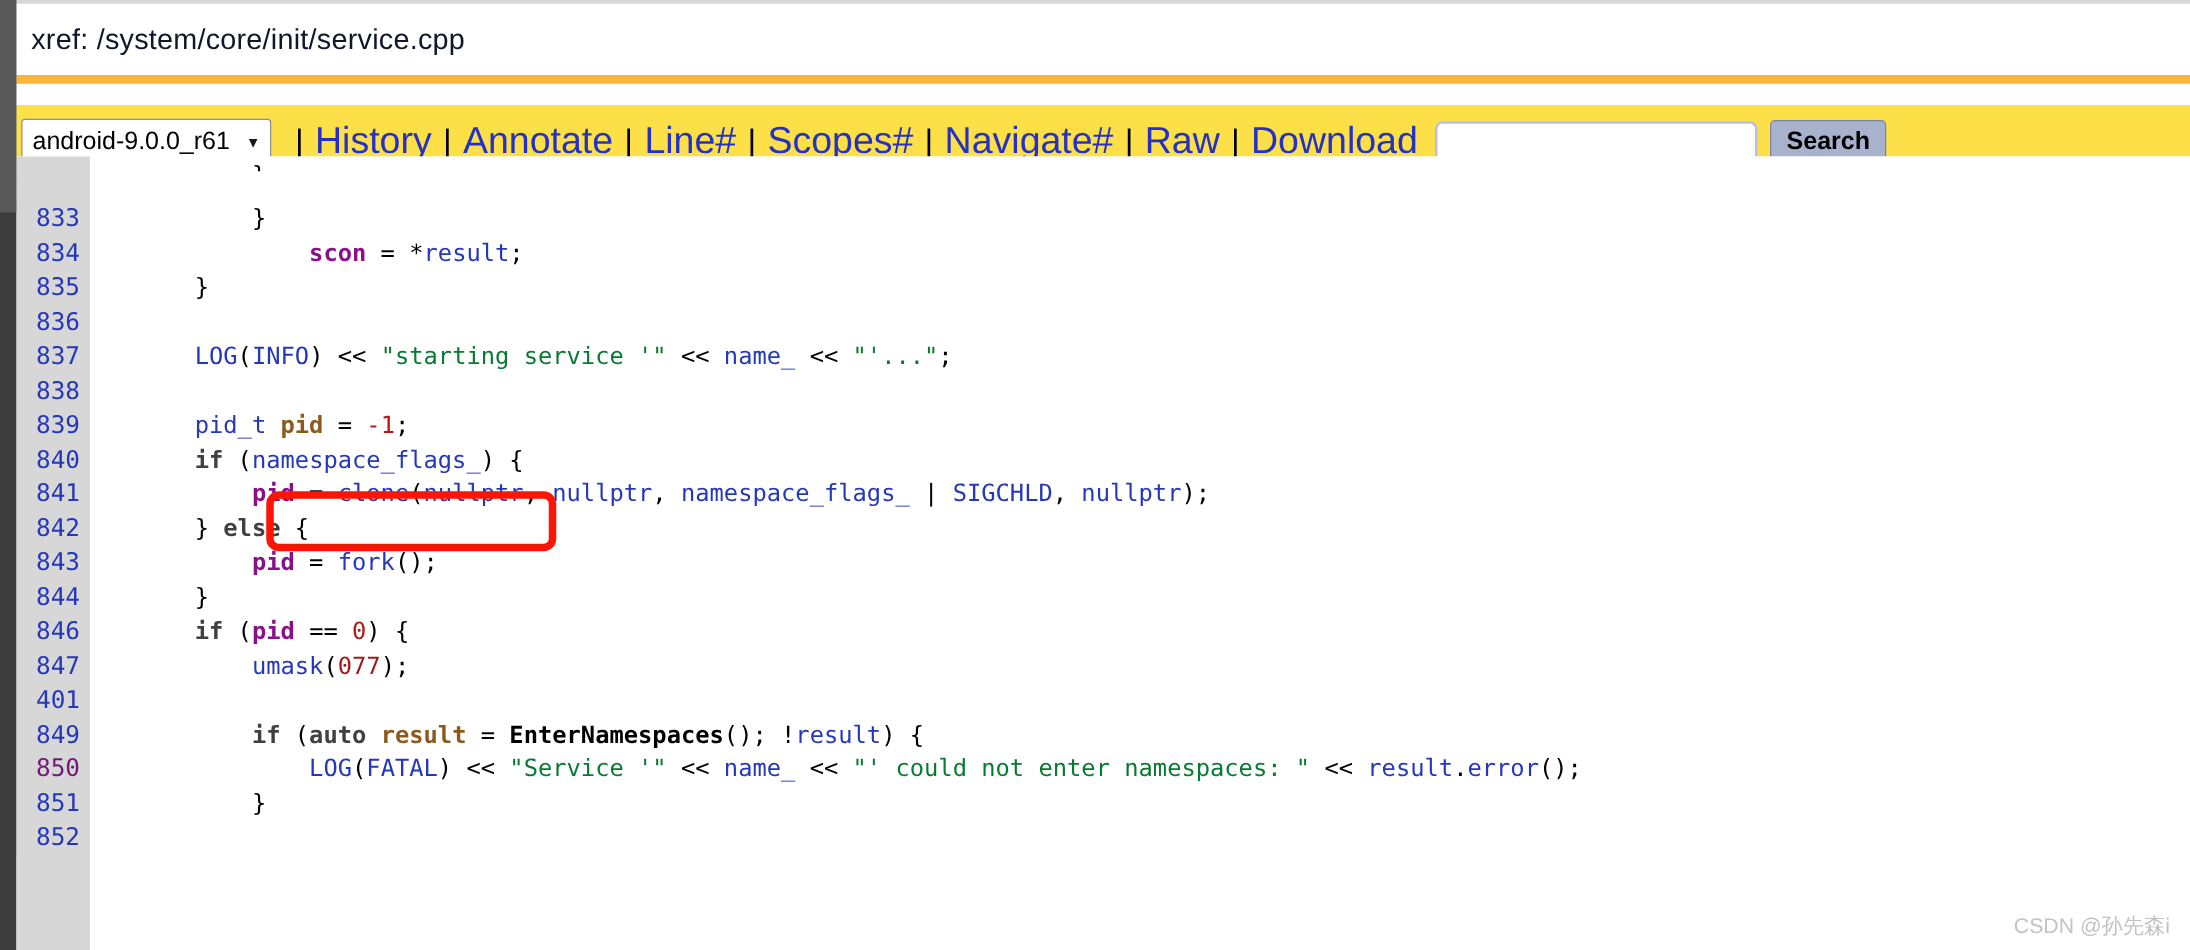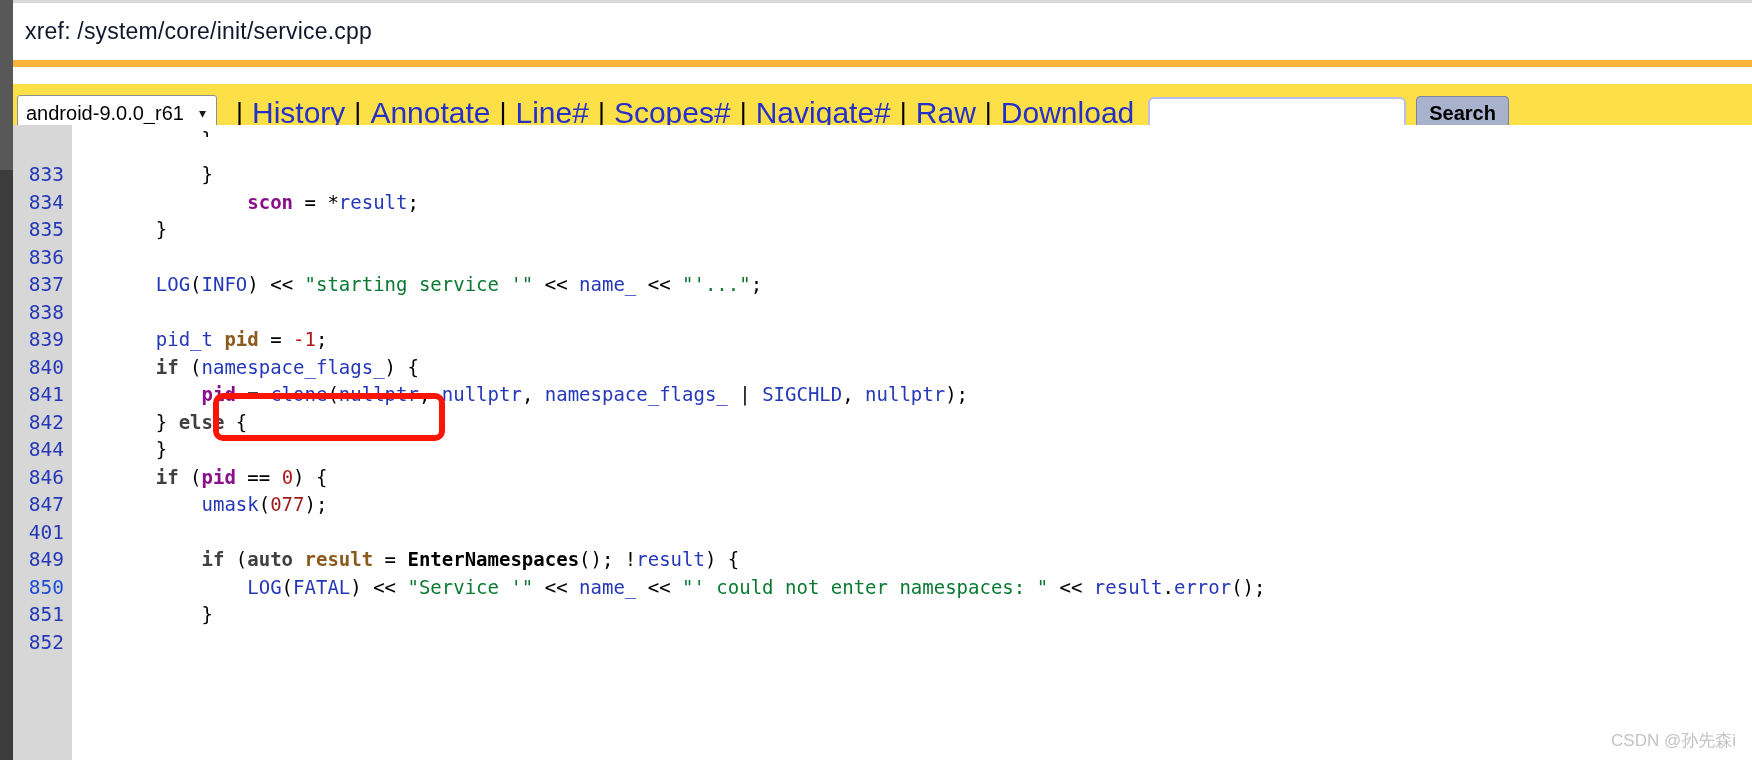--- a/index.html
+++ b/index.html
@@ -198,21 +198,21 @@
     padding-right: 8px;
     box-sizing: border-box;
     color: #2438b8;
     font-family: "DejaVu Sans Mono", "Liberation Mono", monospace;
     font-size: 19.5px;
     background: #d7d7d7;
     cursor: pointer;
     user-select: none;
     margin-top: 24px;
   }
-  .lineno.current { color: #1d4ed8; }
+  .lineno.current { color: #701a75; }
   .code {
     display: inline-block;
     padding-left: 38px;
     color: #000000;
   }
 
   
   .t-kw   { color: #404040; font-weight: bold; }
   .t-fn   { color: #2438b8; }
   .t-fnb  { color: #000000; font-weight: bold; }
@@ -316,20 +316,21 @@
       <div class="row"><span class="lineno">833</span><span class="code"><span class="t-punc">        }</span></span></div>
       <div class="row"><span class="lineno">834</span><span class="code"><span class="t-punc">            </span><span class="t-var">scon</span><span class="t-punc"> = </span><span class="t-punc">*</span><span class="t-id">result</span><span class="t-punc">;</span></span></div>
       <div class="row"><span class="lineno">835</span><span class="code"><span class="t-punc">    }</span></span></div>
       <div class="row"><span class="lineno">836</span><span class="code"><span class="t-punc"></span></span></div>
       <div class="row"><span class="lineno">837</span><span class="code"><span class="t-punc">    </span><span class="t-fn">LOG</span><span class="t-punc">(</span><span class="t-fn">INFO</span><span class="t-punc">) &lt;&lt; </span><span class="t-str">"starting service '"</span><span class="t-punc"> &lt;&lt; </span><span class="t-id">name_</span><span class="t-punc"> &lt;&lt; </span><span class="t-str">"'..."</span><span class="t-punc">;</span></span></div>
       <div class="row"><span class="lineno">838</span><span class="code"><span class="t-punc"></span></span></div>
       <div class="row"><span class="lineno">839</span><span class="code"><span class="t-punc">    </span><span class="t-id">pid_t</span><span class="t-punc"> </span><span class="t-var2">pid</span><span class="t-punc"> = </span><span class="t-num">-1</span><span class="t-punc">;</span></span></div>
       <div class="row"><span class="lineno">840</span><span class="code"><span class="t-punc">    </span><span class="t-kw">if</span><span class="t-punc"> (</span><span class="t-id">namespace_flags_</span><span class="t-punc">) {</span></span></div>
       <div class="row"><span class="lineno">841</span><span class="code"><span class="t-punc">        </span><span class="t-var">pid</span><span class="t-punc"> = </span><span class="t-fn">clone</span><span class="t-punc">(</span><span class="t-id">nullptr</span><span class="t-punc">, </span><span class="t-id">nullptr</span><span class="t-punc">, </span><span class="t-id">namespace_flags_</span><span class="t-punc"> | </span><span class="t-id">SIGCHLD</span><span class="t-punc">, </span><span class="t-id">nullptr</span><span class="t-punc">);</span></span></div>
       <div class="row"><span class="lineno">842</span><span class="code"><span class="t-punc">    } </span><span class="t-kw">else</span><span class="t-punc"> {</span></span></div>
+      <div class="row"><span class="lineno">843</span><span class="code"><span class="t-punc">        </span><span class="t-var">pid</span><span class="t-punc"> = </span><span class="t-fn">fork</span><span class="t-punc">();</span></span></div>
       <div class="row"><span class="lineno">844</span><span class="code"><span class="t-punc">    }</span></span></div>
       <div class="row"><span class="lineno">846</span><span class="code"><span class="t-punc">    </span><span class="t-kw">if</span><span class="t-punc"> (</span><span class="t-var">pid</span><span class="t-punc"> == </span><span class="t-num">0</span><span class="t-punc">) {</span></span></div>
       <div class="row"><span class="lineno">847</span><span class="code"><span class="t-punc">        </span><span class="t-fn">umask</span><span class="t-punc">(</span><span class="t-num2">077</span><span class="t-punc">);</span></span></div>
       <div class="row"><span class="lineno">401</span><span class="code"><span class="t-punc"></span></span></div>
       <div class="row"><span class="lineno">849</span><span class="code"><span class="t-punc">        </span><span class="t-kw">if</span><span class="t-punc"> (</span><span class="t-kw">auto</span><span class="t-punc"> </span><span class="t-var2">result</span><span class="t-punc"> = </span><span class="t-fnb">EnterNamespaces</span><span class="t-punc">(); !</span><span class="t-id">result</span><span class="t-punc">) {</span></span></div>
       <div class="row"><span class="lineno current">850</span><span class="code"><span class="t-punc">            </span><span class="t-fn">LOG</span><span class="t-punc">(</span><span class="t-fn">FATAL</span><span class="t-punc">) &lt;&lt; </span><span class="t-str">"Service '"</span><span class="t-punc"> &lt;&lt; </span><span class="t-id">name_</span><span class="t-punc"> &lt;&lt; </span><span class="t-str">"' could not enter namespaces: "</span><span class="t-punc"> &lt;&lt; </span><span class="t-id">result</span><span class="t-punc">.</span><span class="t-fn">error</span><span class="t-punc">();</span></span></div>
       <div class="row"><span class="lineno">851</span><span class="code"><span class="t-punc">        }</span></span></div>
       <div class="row"><span class="lineno">852</span><span class="code"><span class="t-punc"></span></span></div>
     </div>
   <div class="red-box"></div>

